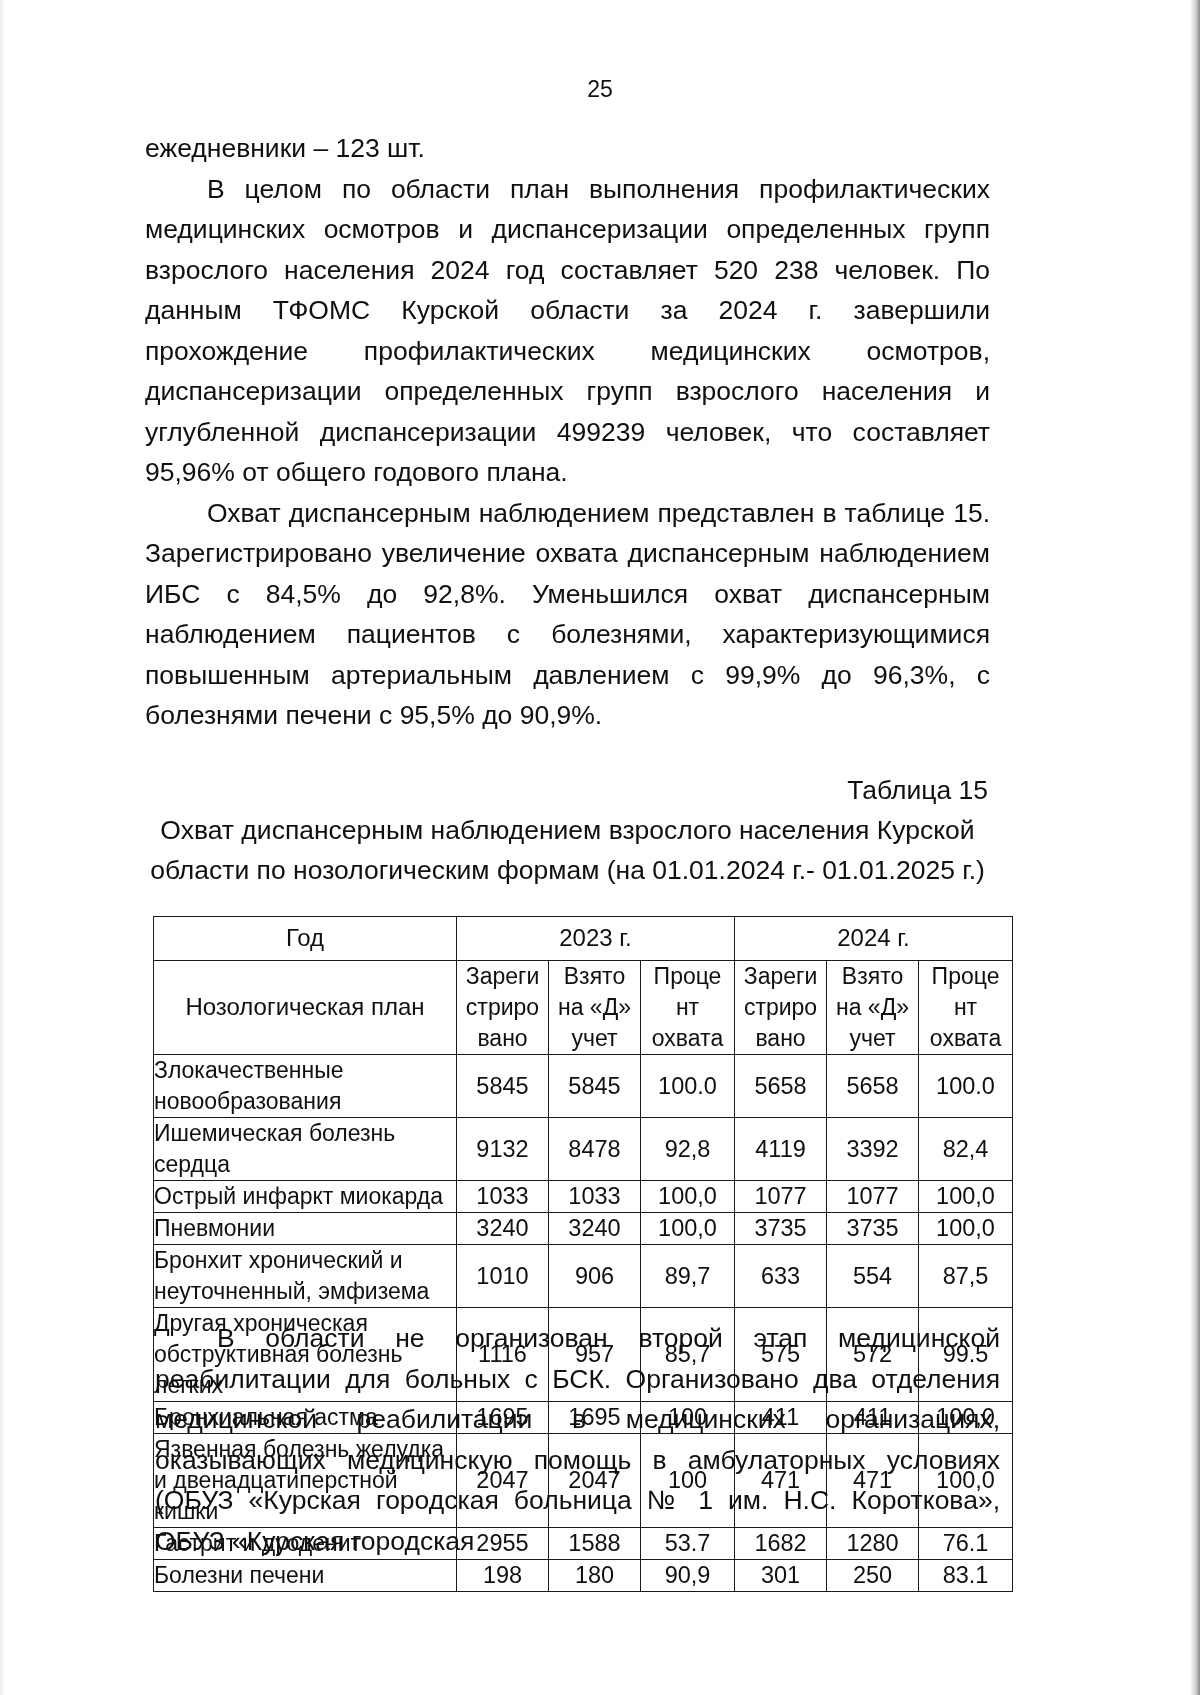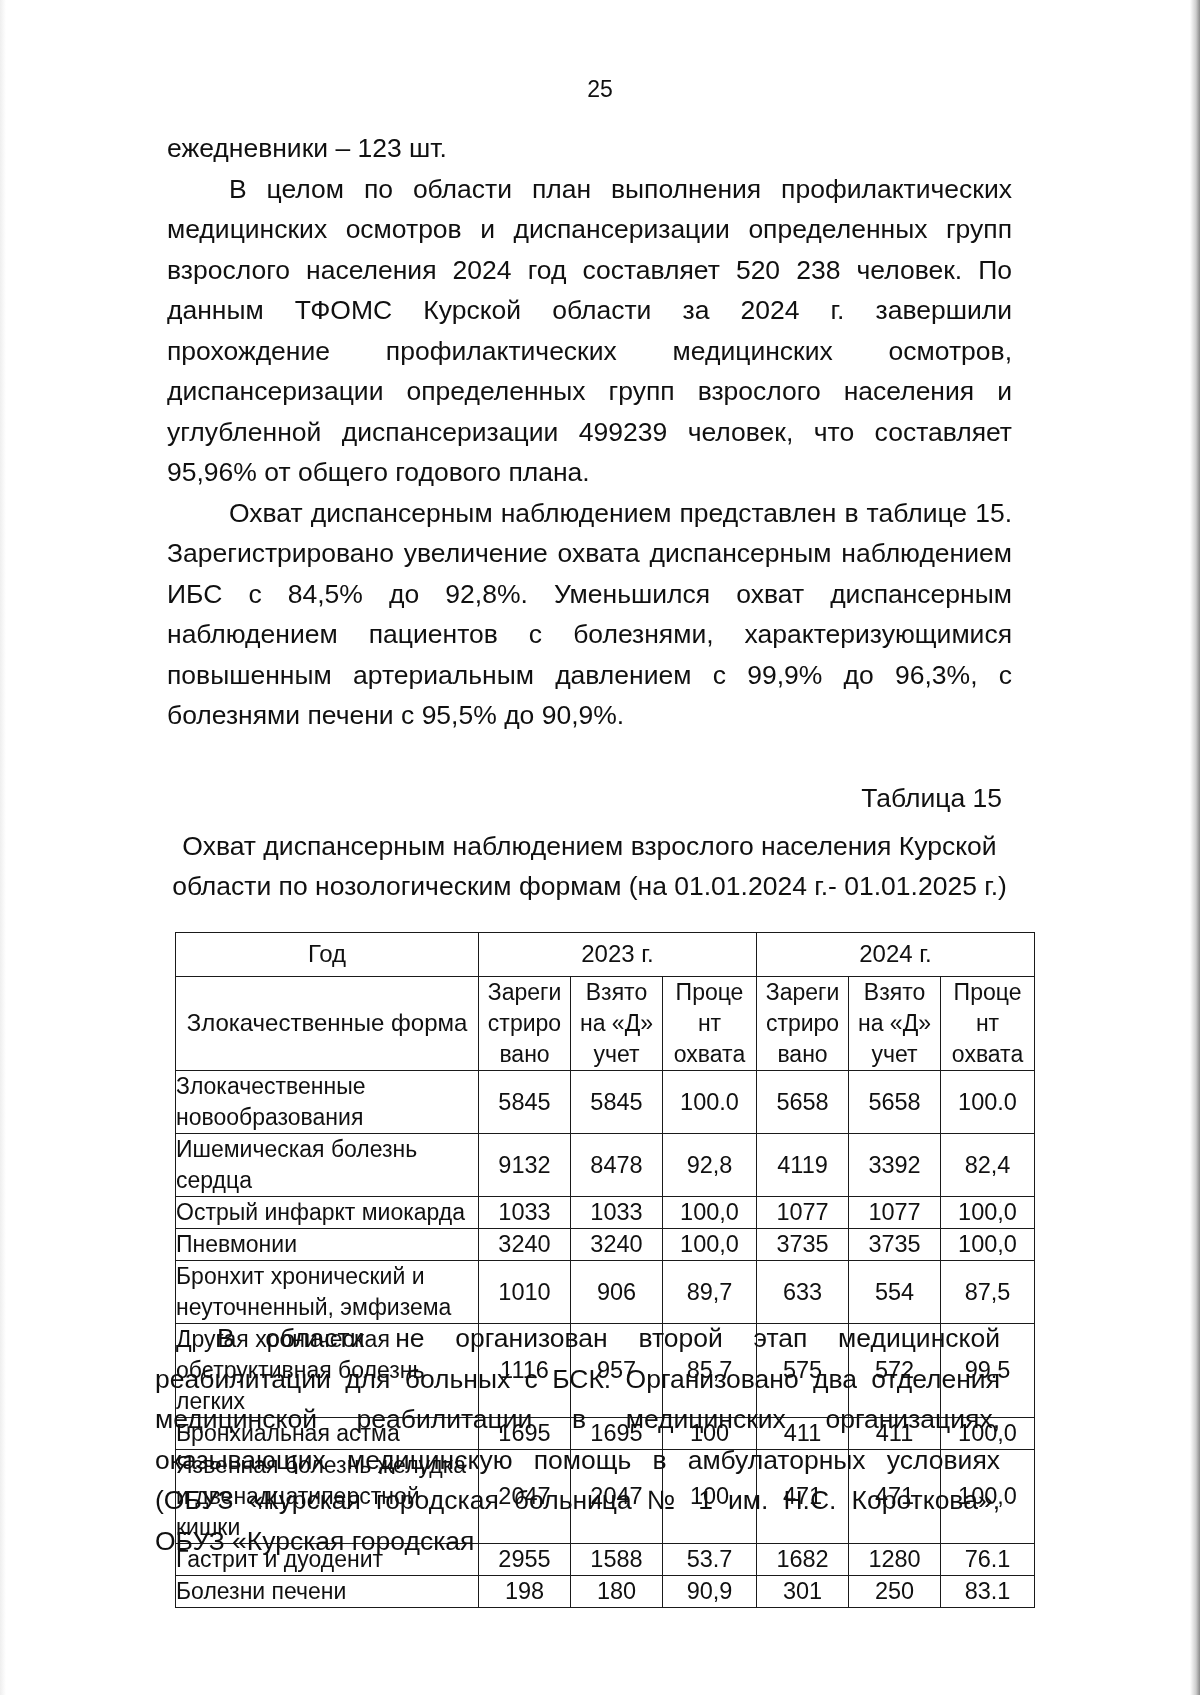--- a/index.html
+++ b/index.html
@@ -38,39 +38,39 @@
     position: absolute;
     top: 76px;
     left: 0;
     width: 1200px;
     text-align: center;
     font-size: 23px;
   }
 
   .content {
     position: absolute;
-    left: 167px;
+    left: 145px;
     top: 128px;
     width: 845px;
   }
 
   p.body {
     margin: 0;
     font-size: 26.5px;
     line-height: 40.5px;
     text-align: justify;
     text-justify: inter-word;
     text-indent: 0;
   }
   p.body.indent {
     text-indent: 62px;
   }
 
   .table-label {
-    margin: 8px;
+    margin: 0;
     font-size: 26.5px;
     line-height: 40px;
     text-align: right;
     padding-right: 2px;
   }
   .table-title {
     margin: 0;
     font-size: 26.5px;
     line-height: 40px;
     text-align: center;
@@ -175,21 +175,21 @@
         <col class="c-val">
         <col class="c-pct">
       </colgroup>
       <thead>
         <tr>
           <th class="th-year">Год</th>
           <th class="th-group" colspan="3">2023 г.</th>
           <th class="th-group" colspan="3">2024 г.</th>
         </tr>
         <tr>
-          <th class="th-nozo">Злокачественные форма</th>
+          <th class="th-nozo">Нозологическая план</th>
           <th class="th-sub">
             <span>Зареги</span>
             <span>стриро</span>
             <span>вано</span>
           </th>
           <th class="th-sub">
             <span>Взято</span>
             <span>на «Д»</span>
             <span>учет</span>
           </th>

